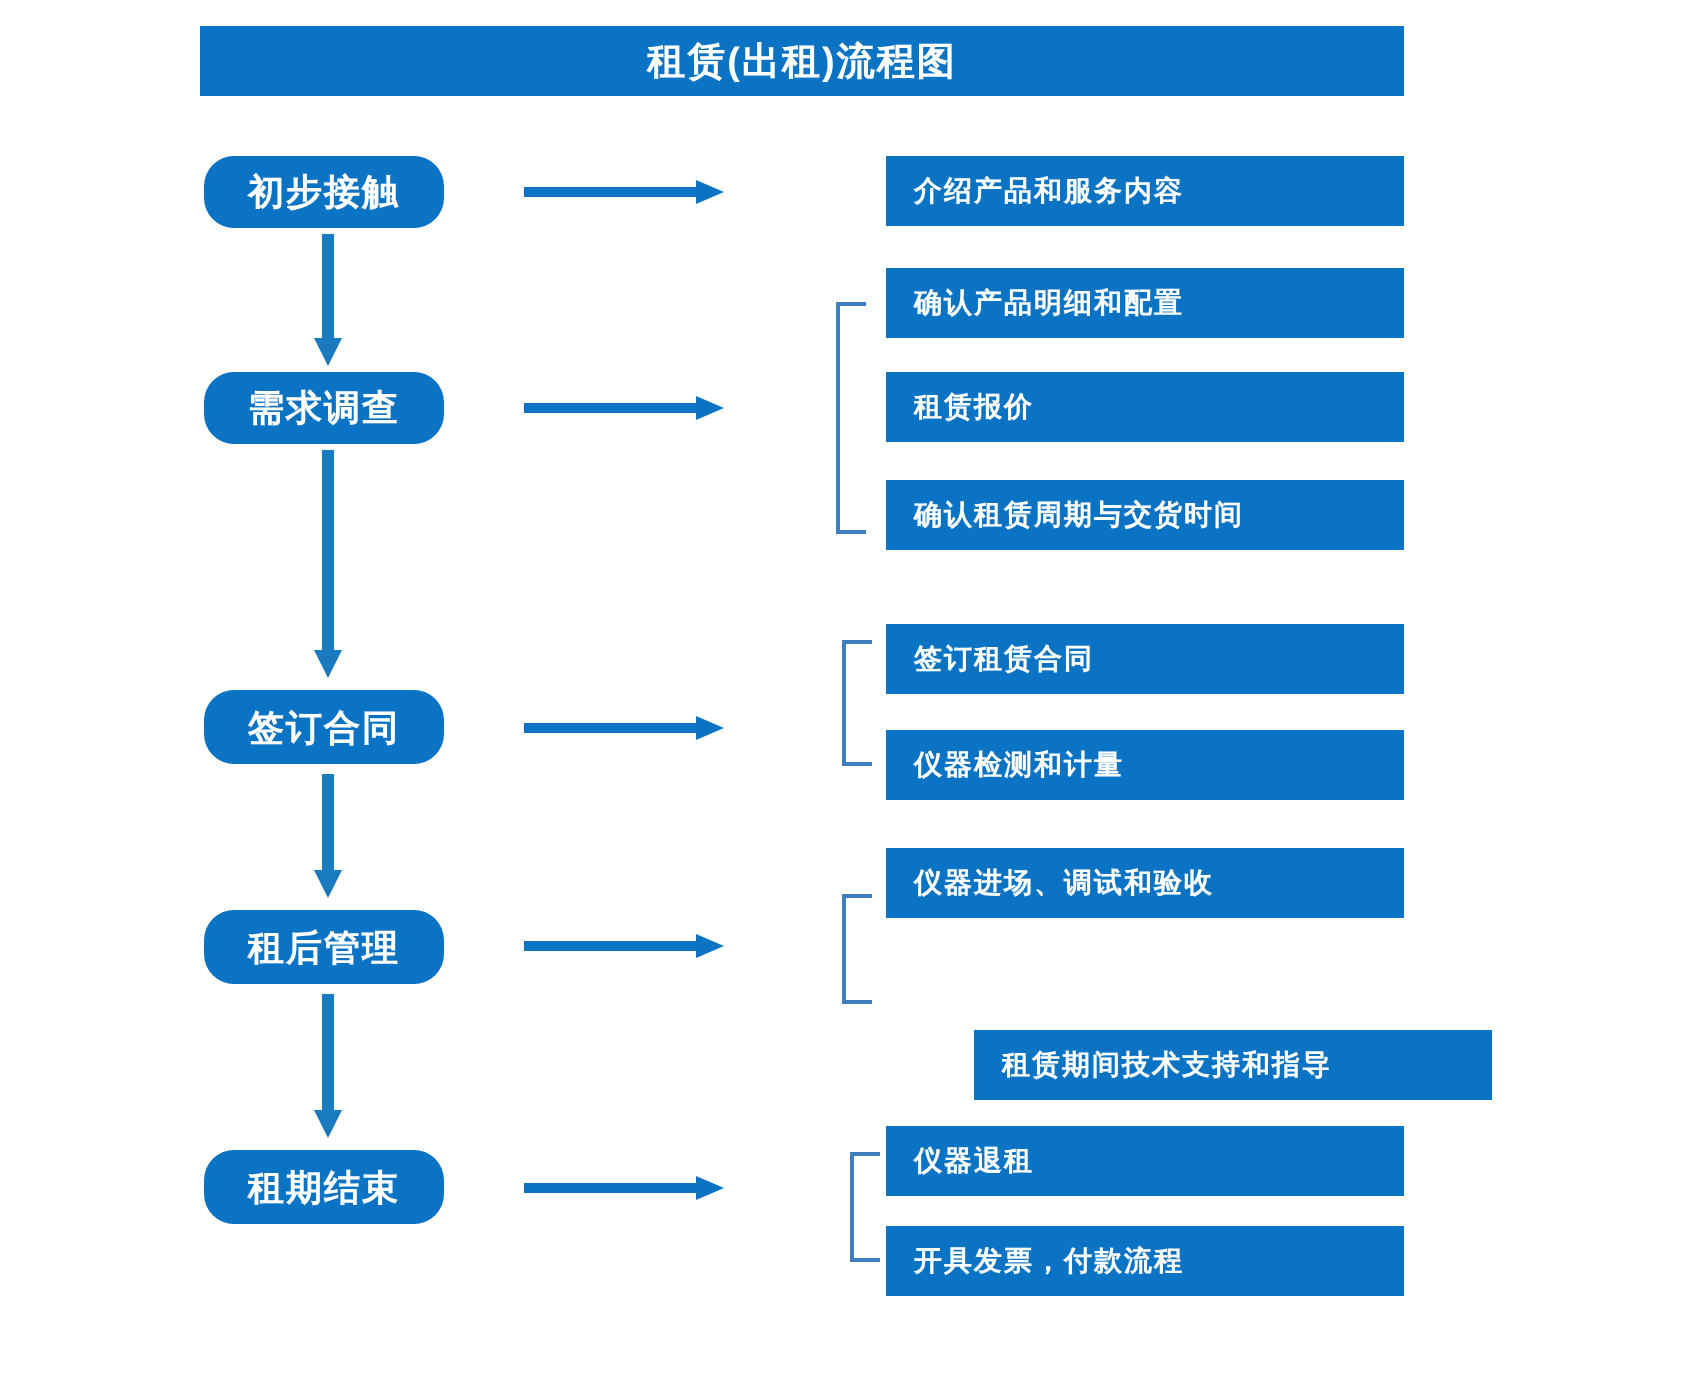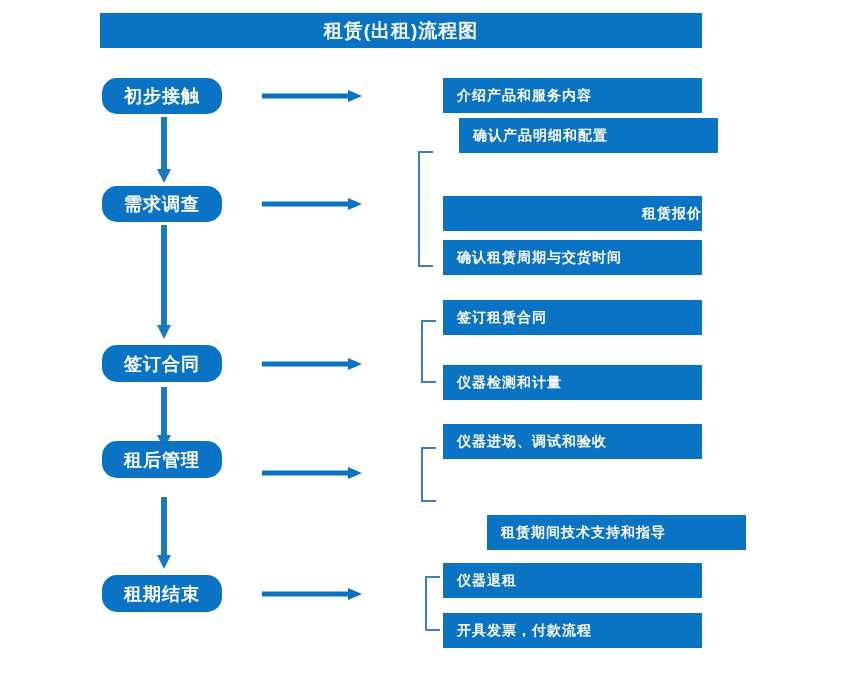--- a/index.html
+++ b/index.html
@@ -102,24 +102,24 @@
     <span>需求调查</span>
   </div>
 
   <svg class="h-arrow" style="left:262px; top:196px; width:100px; height:16px;" viewBox="0 0 100 16">
     <line x1="0" y1="8" x2="88" y2="8" stroke="#0b73c4" stroke-width="5"></line>
     <polygon points="86,2 100,8 86,14" fill="#0b73c4"></polygon>
   </svg>
 
   <div class="bracket" style="left:418px; top:151px; width:15px; height:116px;"></div>
 
-  <div class="box detail-box" style="top:118px;margin-left:16px;">
+  <div class="box detail-box" style="top:134px;">
     <span>确认产品明细和配置</span>
   </div>
-  <div class="box detail-box" style="top:196px;justify-content:flex-end;">
+  <div class="box detail-box" style="top:186px;">
     <span>租赁报价</span>
   </div>
   <div class="box detail-box" style="top:240px;">
     <span>确认租赁周期与交货时间</span>
   </div>
 
   <svg class="v-arrow" style="left:156px; top:225px; width:16px; height:114px;" viewBox="0 0 16 114">
     <line x1="8" y1="0" x2="8" y2="102" stroke="#1a7ac0" stroke-width="6"></line>
     <polygon points="1,100 15,100 8,114" fill="#1a7ac0"></polygon>
   </svg>
@@ -128,33 +128,33 @@
     <span>签订合同</span>
   </div>
 
   <svg class="h-arrow" style="left:262px; top:356px; width:100px; height:16px;" viewBox="0 0 100 16">
     <line x1="0" y1="8" x2="88" y2="8" stroke="#0b73c4" stroke-width="5"></line>
     <polygon points="86,2 100,8 86,14" fill="#0b73c4"></polygon>
   </svg>
 
   <div class="bracket" style="left:421px; top:320px; width:15px; height:63px;"></div>
 
-  <div class="box detail-box" style="top:300px;">
+  <div class="box detail-box" style="top:312px;">
     <span>签订租赁合同</span>
   </div>
   <div class="box detail-box" style="top:365px;">
     <span>仪器检测和计量</span>
   </div>
 
   <svg class="v-arrow" style="left:156px; top:387px; width:16px; height:62px;" viewBox="0 0 16 62">
     <line x1="8" y1="0" x2="8" y2="50" stroke="#1a7ac0" stroke-width="6"></line>
     <polygon points="1,48 15,48 8,62" fill="#1a7ac0"></polygon>
   </svg>
 
-  <div class="box stage-box" style="top:441px; height:37px;align-items:center;">
+  <div class="box stage-box" style="top:455px; height:37px;align-items:center;">
     <span>租后管理</span>
   </div>
 
   <svg class="h-arrow" style="left:262px; top:465px; width:100px; height:16px;" viewBox="0 0 100 16">
     <line x1="0" y1="8" x2="88" y2="8" stroke="#0b73c4" stroke-width="5"></line>
     <polygon points="86,2 100,8 86,14" fill="#0b73c4"></polygon>
   </svg>
 
   <div class="bracket" style="left:421px; top:447px; width:15px; height:55px;"></div>
 

